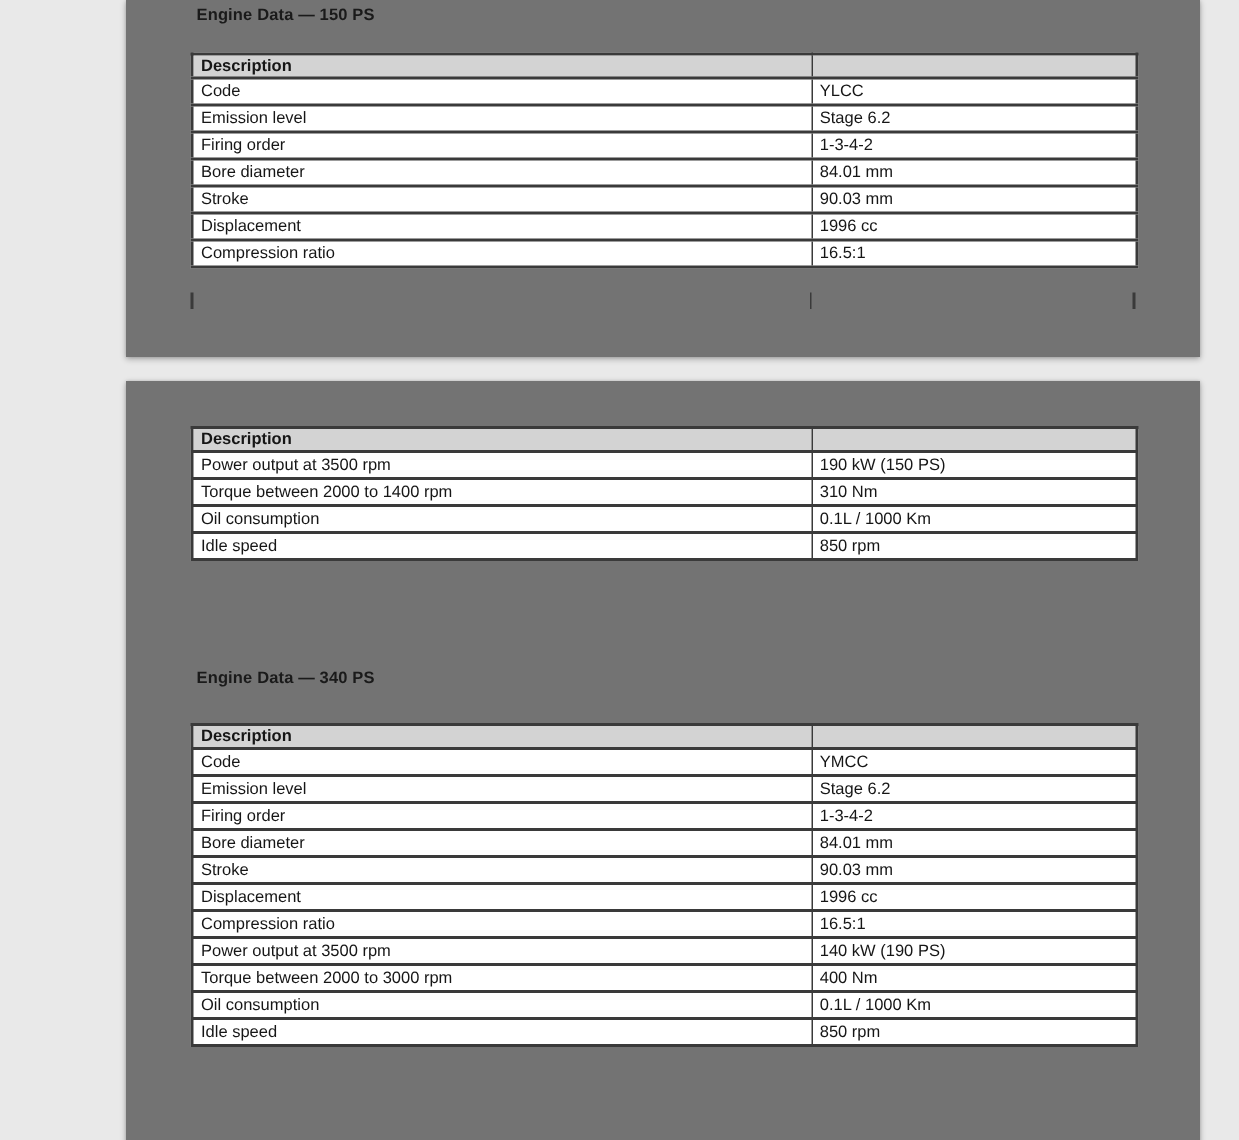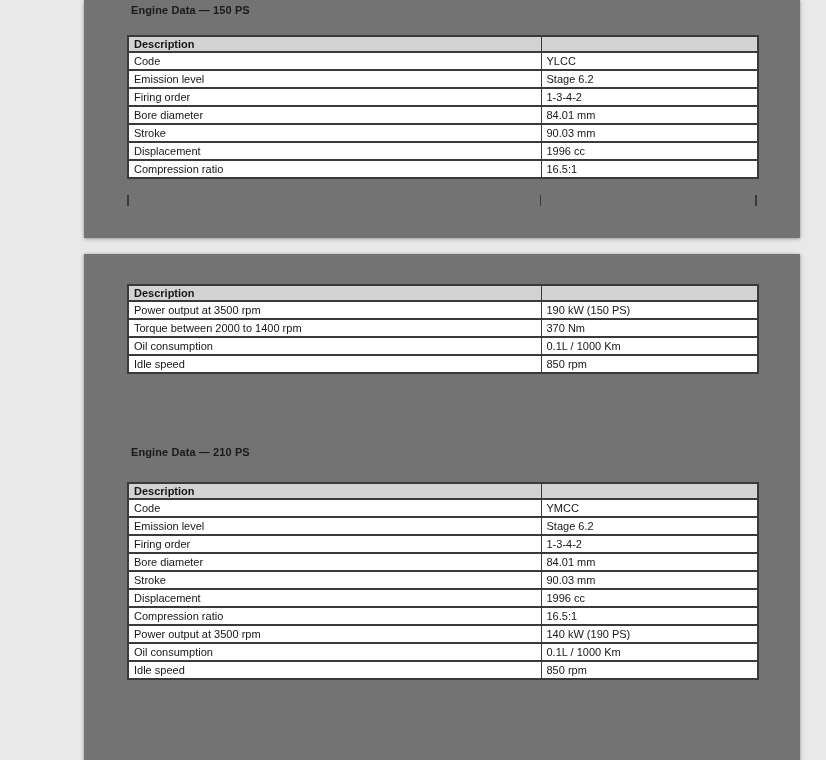--- a/index.html
+++ b/index.html
@@ -160,33 +160,33 @@
             <th></th>
           </tr>
         </thead>
         <tbody>
           <tr>
             <td>Power output at 3500 rpm</td>
             <td>190 kW (150 PS)</td>
           </tr>
           <tr>
             <td>Torque between 2000 to 1400 rpm</td>
-            <td>370 Nm</td>
+            <td>310 Nm</td>
           </tr>
           <tr>
             <td>Oil consumption</td>
             <td>0.1L / 1000 Km</td>
           </tr>
           <tr>
             <td>Idle speed</td>
             <td>850 rpm</td>
           </tr>
         </tbody>
       </table>
-    <h2 class="doc-title">Engine Data — 210 PS</h2>
+    <h2 class="doc-title">Engine Data — 340 PS</h2>
     <table class="spec-table tbl-190">
       <colgroup>
           <col class="c1">
           <col class="c2">
         </colgroup>
     <thead>
           <tr>
             <th>Description</th>
             <th></th>
           </tr>
@@ -218,20 +218,24 @@
           </tr>
           <tr>
             <td>Compression ratio</td>
             <td>16.5:1</td>
           </tr>
           <tr>
             <td>Power output at 3500 rpm</td>
             <td>140 kW (190 PS)</td>
           </tr>
           <tr>
+            <td>Torque between 2000 to 3000 rpm</td>
+            <td>400 Nm</td>
+          </tr>
+          <tr>
             <td>Oil consumption</td>
             <td>0.1L / 1000 Km</td>
           </tr>
           <tr>
             <td>Idle speed</td>
             <td>850 rpm</td>
           </tr>
         </tbody>
       </table>
   </div>

